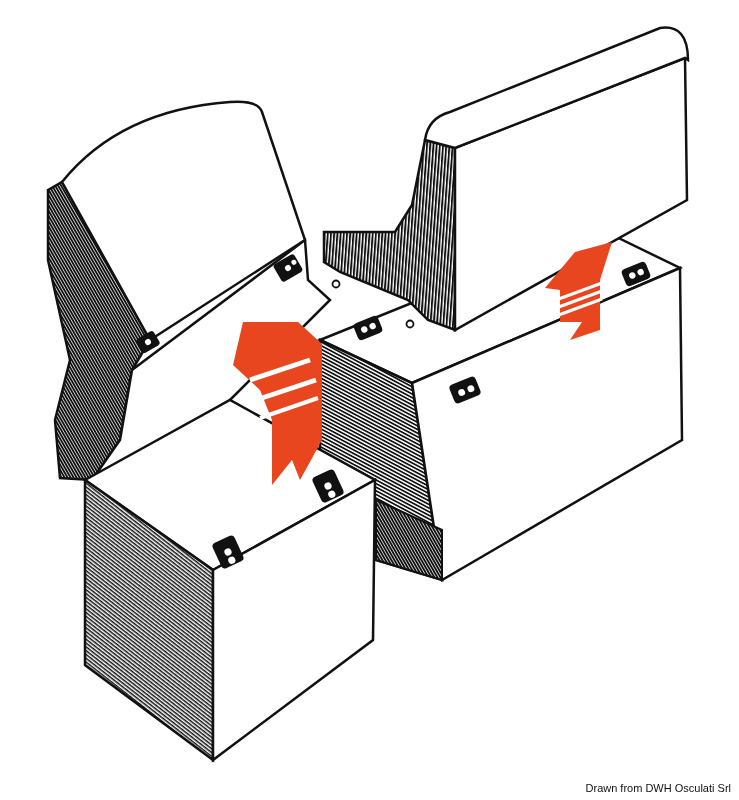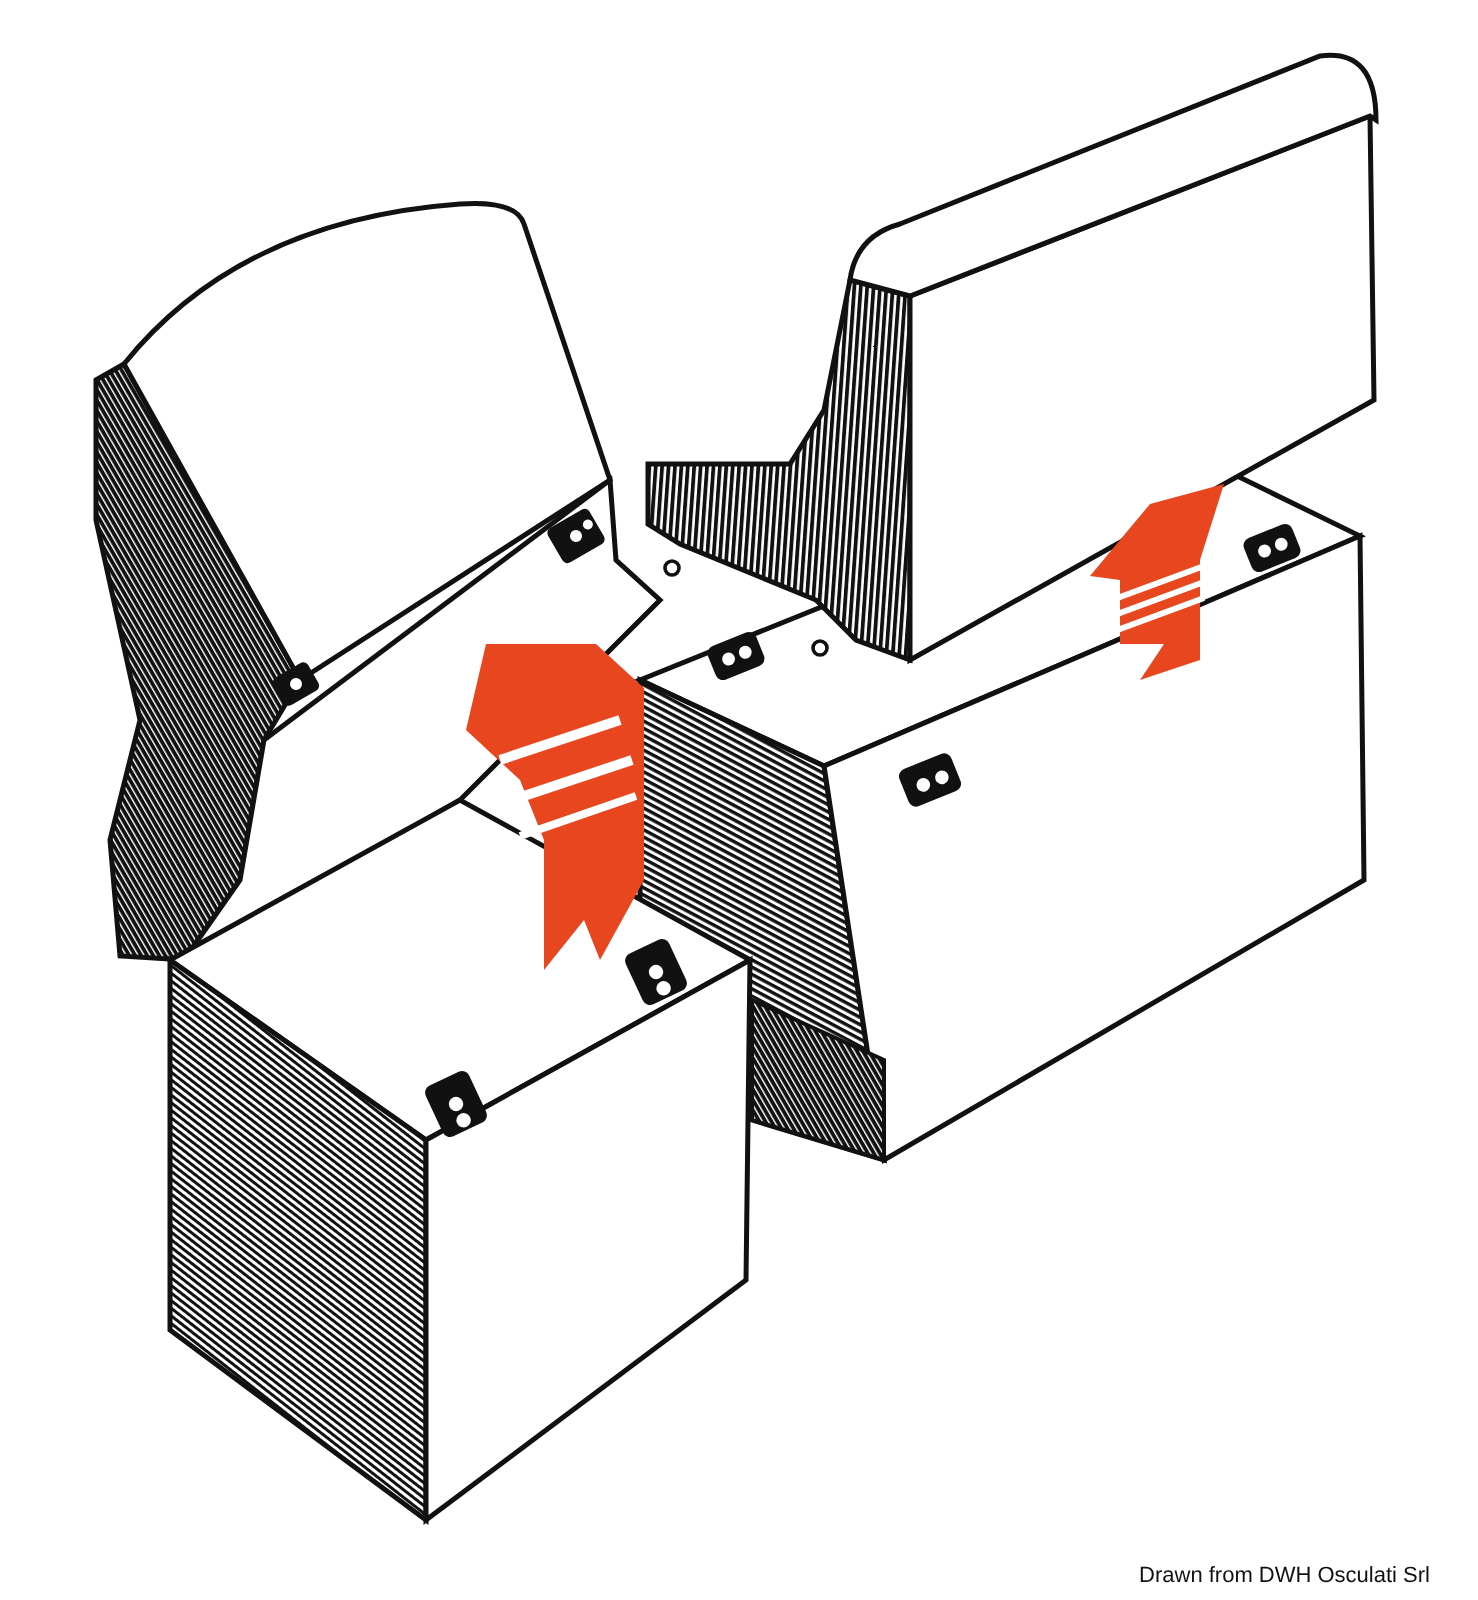--- a/index.html
+++ b/index.html
@@ -1,19 +1,19 @@
 <!DOCTYPE html>
 <html><head>
 <meta charset="utf-8">
 <style>
   html, body { margin: 0; padding: 0; background: #ffffff; }
   body { width: 739px; height: 800px; position: relative; overflow: hidden; font-family: "Liberation Sans", sans-serif; }
   #illustration { position: absolute; left: 0; top: 0; width: 739px; height: 800px; }
   .caption {
-    position: absolute; right: 24px; bottom: 6px;
+    position: absolute; right: 8px; bottom: 6px;
     font-family: "Liberation Sans", sans-serif; font-size: 11px; color: #111;
     letter-spacing: 0;
   }
 </style>
 </head>
 <body>
 
 <svg id="illustration" viewBox="0 0 739 800" xmlns="http://www.w3.org/2000/svg">
   <defs>
     <pattern id="hatchH" width="6" height="3.2" patternUnits="userSpaceOnUse" patternTransform="rotate(28)">

